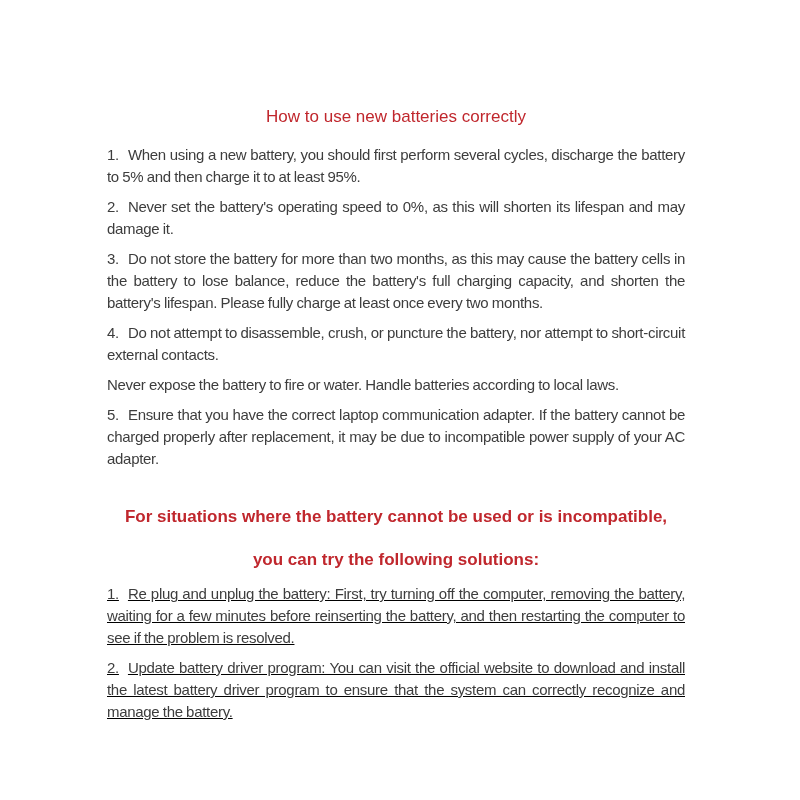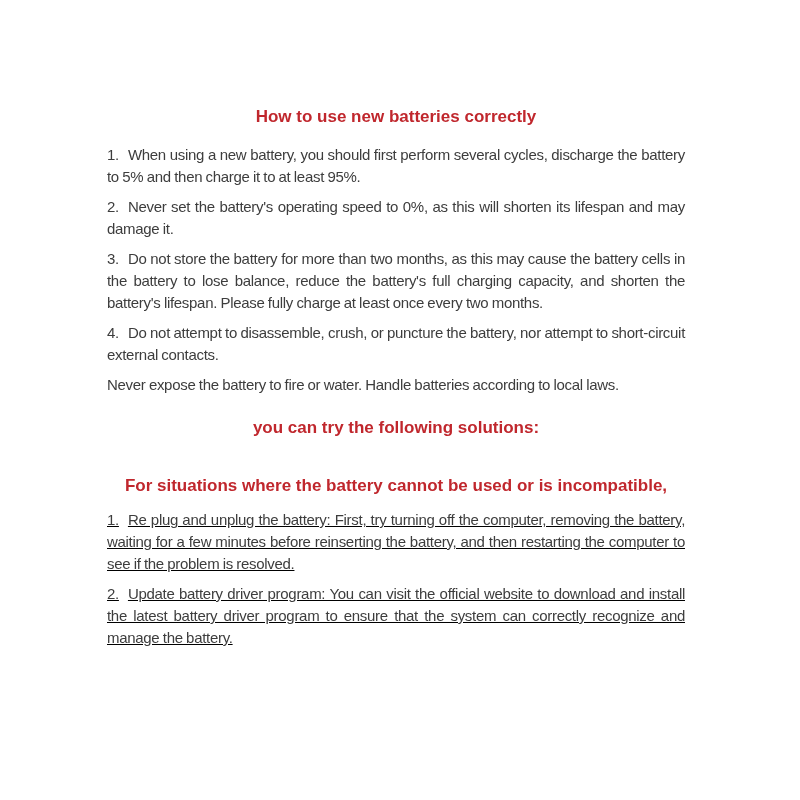--- a/index.html
+++ b/index.html
@@ -18,21 +18,21 @@
   .content {
     position: absolute;
     left: 99px;
     top: 106px;
     width: 594px;
   }
   h1.doc-title {
     margin: 0 0 16px 0;
     font-size: 17px;
     line-height: 22px;
-    font-weight: bold;
+    font-weight: normal;
     text-align: center;
     white-space: nowrap;
     color: #c0272d;
   }
   .list p {
     margin: 8px;
     text-align: justify;
     font-size: 15px;
     line-height: 22px;
     letter-spacing: -0.3px;
@@ -66,25 +66,26 @@
   <div class="content">
 
     <h1 class="doc-title">How to use new batteries correctly</h1>
 
     <div class="list">
       <p><span class="num">1.</span><span class="txt">When using a new battery, you should first perform several cycles, discharge the battery to 5% and then charge it to at least 95%.</span></p>
       <p><span class="num">2.</span><span class="txt">Never set the battery's operating speed to 0%, as this will shorten its lifespan and may damage it.</span></p>
       <p><span class="num">3.</span><span class="txt">Do not store the battery for more than two months, as this may cause the battery cells in the battery to lose balance, reduce the battery's full charging capacity, and shorten the battery's lifespan. Please fully charge at least once every two months.</span></p>
       <p><span class="num">4.</span><span class="txt">Do not attempt to disassemble, crush, or puncture the battery, nor attempt to short-circuit external contacts.</span></p>
       <p><span class="txt">Never expose the battery to fire or water. Handle batteries according to local laws.</span></p>
+      <p><span class="num">5.</span><span class="txt">Ensure that you have the correct laptop communication adapter. If the battery cannot be charged properly after replacement, it may be due to incompatible power supply of your AC adapter.</span></p>
     </div>
 
+    <h2 class="sub-heading">For situations where the battery cannot be used or is incompatible,</h2>
+
     <h2 class="sub-heading second">you can try the following solutions:</h2>
-
-    <h2 class="sub-heading">For situations where the battery cannot be used or is incompatible,</h2>
 
     <div class="list second-list">
       <p><span class="num">1.</span><span class="txt">Re plug and unplug the battery: First, try turning off the computer, removing the battery, waiting for a few minutes before reinserting the battery, and then restarting the computer to see if the problem is resolved.</span></p>
       <p><span class="num">2.</span><span class="txt">Update battery driver program: You can visit the official website to download and install the latest battery driver program to ensure that the system can correctly recognize and manage the battery.</span></p>
     </div>
 
   </div>
 </div>
 
 </body></html>

